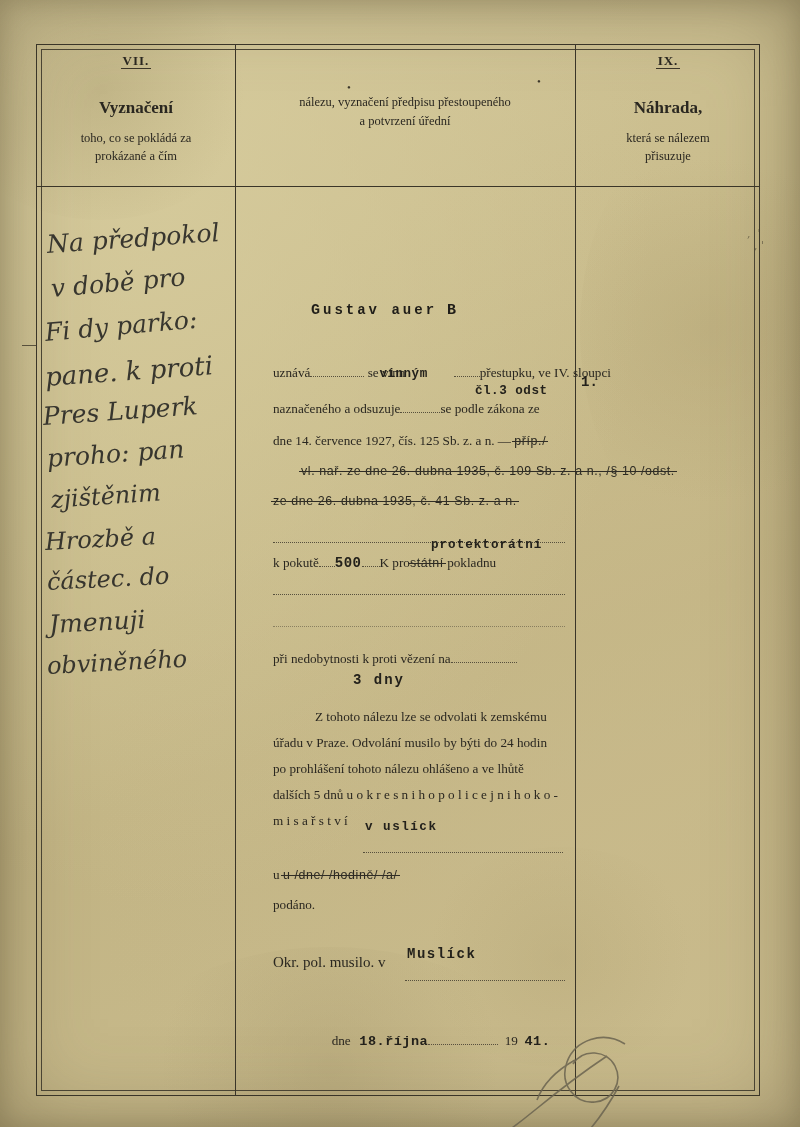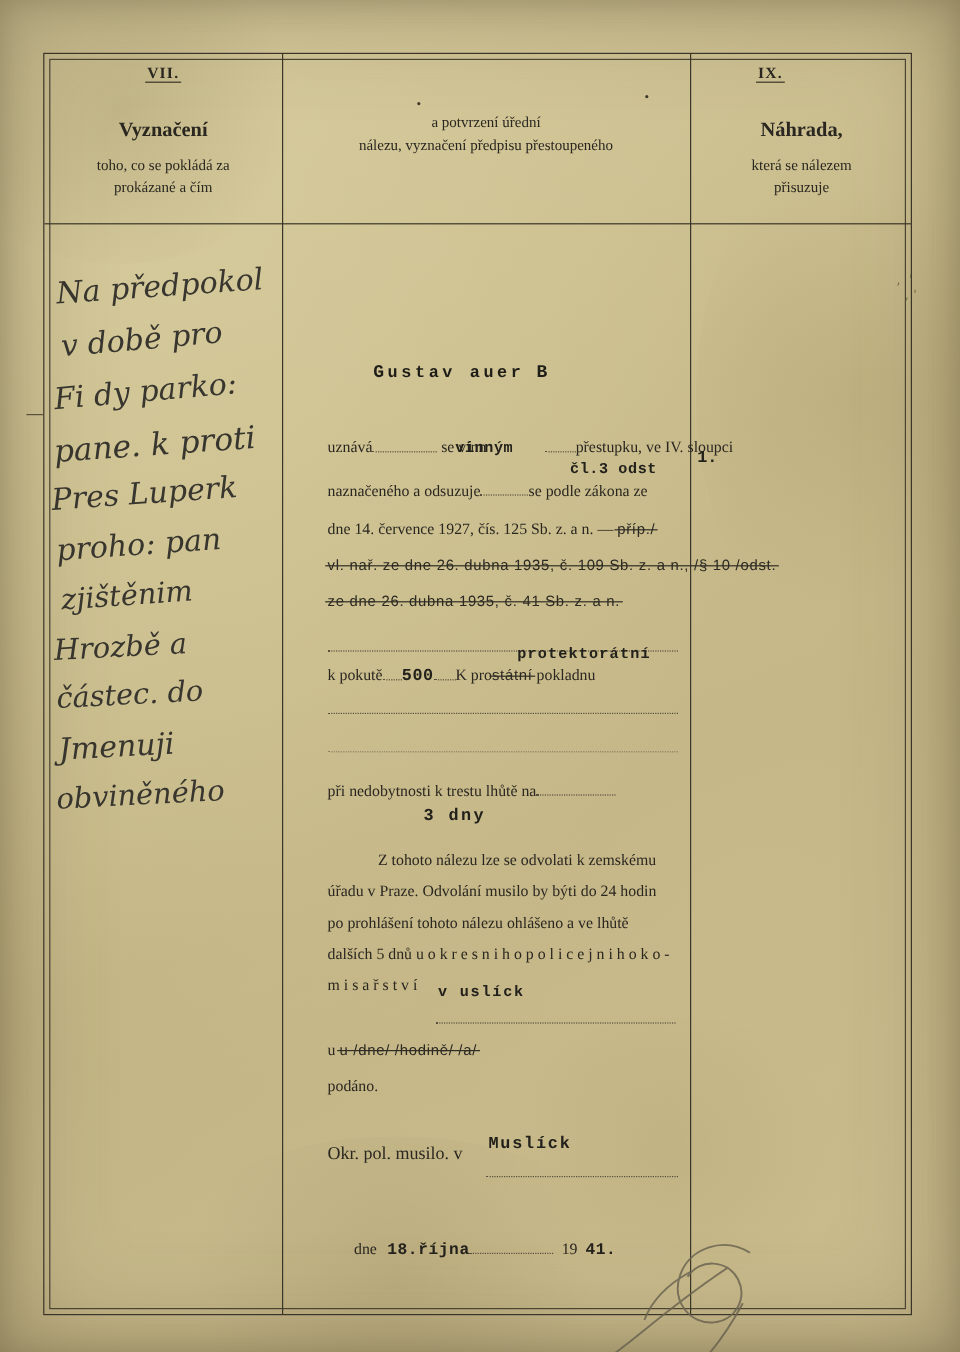--- a/index.html
+++ b/index.html
@@ -74,21 +74,21 @@
   .colnum {
     position: absolute;
     top: 8px;
     text-align: center;
     font-size: 13px;
     letter-spacing: 1px;
     font-weight: 700;
   }
   .colnum.c7 { left: 0; width: 198px; }
   .colnum.c8 { left: 198px; width: 340px; }
-  .colnum.c9 { left: 512px; width: 186px; }
+  .colnum.c9 { left: 538px; width: 186px; }
   .colnum .underline { border-bottom: 1px solid #3a3528; padding: 0 2px; }
 
   .colhead {
     position: absolute;
     text-align: center;
     line-height: 1.5;
   }
   .colhead .title {
     font-size: 17px;
     font-weight: 700;
@@ -255,22 +255,22 @@
 
     <div class="dot-art" style="left:310px; top:36px;">•</div>
     <div class="dot-art" style="left:500px; top:30px;">•</div>
 
     <div class="colhead ch7">
       <span class="title">Vyznačení</span>
       <span class="sub">toho, co se pokládá za</span>
       <span class="sub">prokázané a čím</span>
     </div>
     <div class="colhead ch8">
+      <span class="sub">nálezu, vyznačení předpisu přestoupeného</span>
       <span class="sub">a potvrzení úřední</span>
-      <span class="sub">nálezu, vyznačení předpisu přestoupeného</span>
     </div>
     <div class="colhead ch9">
       <span class="title">Náhrada,</span>
       <span class="sub">která se nálezem</span>
       <span class="sub">přisuzuje</span>
     </div>
 
     <div class="col8">
 
       <div class="name-line">
@@ -287,21 +287,21 @@
 
       <div class="line" style="top:214px;">
         <span>naznačeného a odsuzuje</span><span class="dotfill" style="width:40px;"></span><span>se podle zákona ze</span>
       </div>
 
       <div class="line" style="top:246px;">
         <span>dne 14. července 1927, čís. 125 Sb. z. a n. —</span>
         <span class="struck">příp./</span>
       </div>
 
-      <div class="line" style="top:276px;">
+      <div class="line" style="top:276px;margin-left:28px;">
         <span class="struck">vl. nař. ze dne 26. dubna 1935, č. 109 Sb. z. a n., /§ 10 /odst.</span>
       </div>
       <div class="line" style="top:306px;">
         <span class="struck">ze dne 26. dubna 1935, č. 41 Sb. z. a n.</span>
       </div>
 
       <div class="line" style="top:344px;">
         <span class="dotfill" style="width:292px;"></span>
       </div>
 
@@ -311,21 +311,21 @@
       </div>
 
       <div class="line" style="top:396px;">
         <span class="dotfill" style="width:292px;"></span>
       </div>
       <div class="line" style="top:428px; opacity:0.55;">
         <span class="dotfill" style="width:292px;"></span>
       </div>
 
       <div class="line" style="top:464px;">
-        <span>při nedobytnosti k trestu lhůtě na</span><span class="dotfill" style="width:66px;"></span>
+        <span>při nedobytnosti k proti vězení na</span><span class="dotfill" style="width:66px;"></span>
       </div>
       <div class="typed mono" style="left:118px; top:486px; font-size:14px; letter-spacing:2px;">3 dny</div>
 
       <div class="indent-para" style="top:518px;">
         <div style="text-indent:42px;">Z tohoto nálezu lze se odvolati k zemskému</div>
         <div>úřadu v Praze.  Odvolání musilo by býti do 24 hodin</div>
         <div>po prohlášení tohoto nálezu ohlášeno a  ve lhůtě</div>
         <div>dalších 5 dnů u o k r e s n i h o   p o l i c e j n i h o  k o -</div>
         <div>m i s a ř s t v í</div>
       </div>
@@ -344,21 +344,21 @@
 
       <div class="line" style="top:766px; font-size:15px;">
         <span>Okr. pol. musilo. v</span>
       </div>
       <div class="typed mono" style="left:172px; top:760px; font-size:14px; letter-spacing:1.5px;"><span>Muslíck</span></div>
       <div class="line" style="top:782px;">
         <span class="dotfill" style="width:160px; margin-left:132px;"></span>
       </div>
 
 
-      <div class="line" style="top:846px; left:60px;">
+      <div class="line" style="top:846px; left:60px;text-align:center;">
         <span>dne</span><span class="mono" style="font-size:13.5px;">&nbsp;</span><span class="mono" style="font-size:13.5px;">18.října</span><span class="dotfill" style="width:70px;"></span><span>&nbsp;&nbsp;</span><span>19</span><span>&nbsp;&nbsp;</span><span class="mono" style="font-size:13.5px;">41.</span>
       </div>
 
       <svg class="sig" style="left:172px; top:840px;" width="230" height="170" viewBox="0 0 230 170">
         <g fill="none" stroke="#6b6450" stroke-width="1.6" opacity="0.85">
           <path d="M218 18 C196 4, 168 14, 160 36 C152 58, 168 78, 188 76 C206 74, 216 56, 208 40 C200 24, 176 22, 166 38"></path>
           <path d="M200 30 C176 46, 150 66, 128 84 C106 102, 84 118, 60 132"></path>
           <path d="M60 132 C44 140, 30 146, 18 150 C30 152, 46 150, 60 144"></path>
           <path d="M212 60 C198 86, 180 110, 158 128"></path>
           <path d="M168 34 C150 44, 136 58, 130 74"></path>

